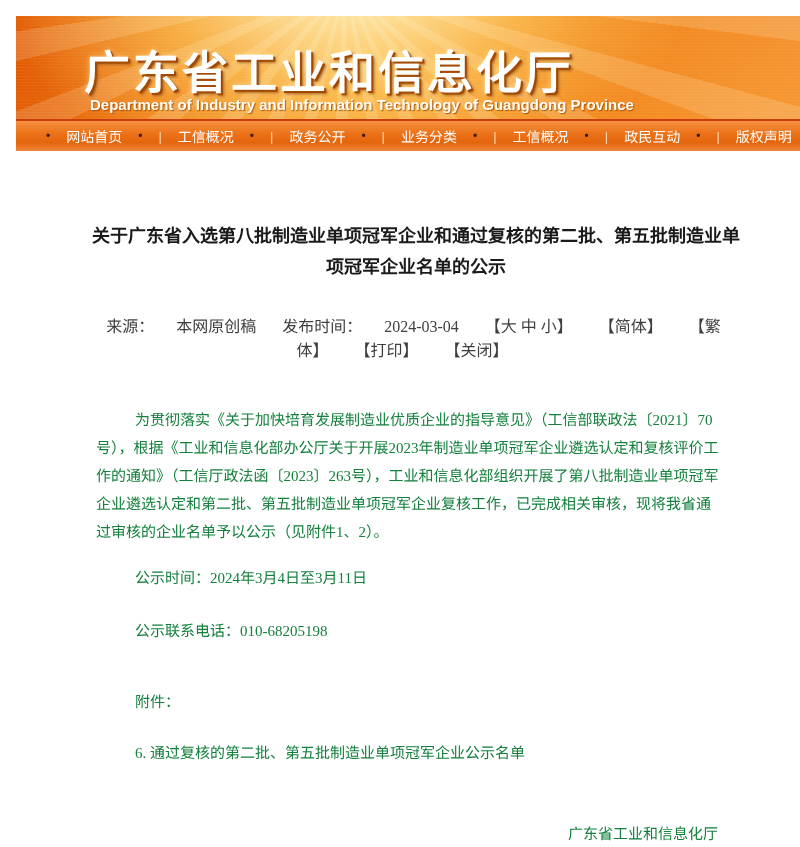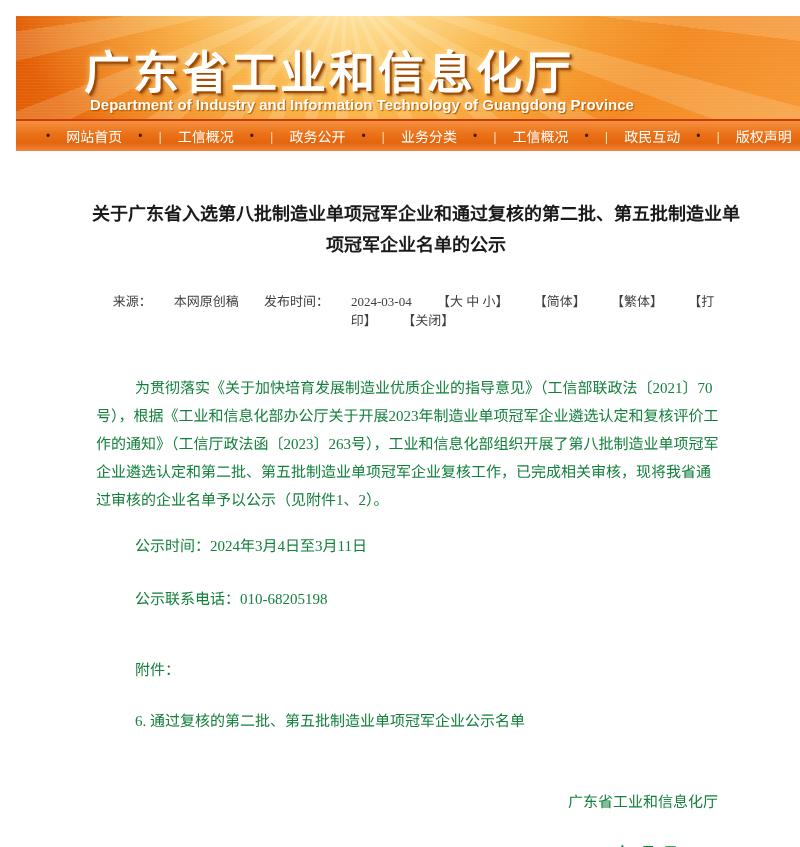--- a/index.html
+++ b/index.html
@@ -37,28 +37,28 @@
     display: flex; align-items: center; justify-content: space-between;
     padding: 0 22px; color: #ffffff; font-size: 14px; white-space: nowrap;
   }
   .nav-dot  { color: #3f1e00; font-size: 12px; line-height: 1; }
   .nav-pipe { color: #ffd9b0; font-size: 13px; }
   .nav-link { color: #ffffff; text-decoration: none; cursor: pointer; }
 
   
   .content { padding: 0 64px; }
   .article-title {
-    margin: 40px auto 0; width: 672px;
+    margin: 62px auto 0; width: 672px;
     font-size: 18px; font-weight: bold; color: #1a1a1a;
     text-align: center; line-height: 1.7;
     font-family: "Liberation Sans", "DejaVu Sans", sans-serif;
   }
   .meta {
     margin-top: 15px; text-align: center;
-    font-size: 13px; color: #3f3f3f;
+    font-size: 16px; color: #3f3f3f;
     font-family: "Liberation Serif", "DejaVu Serif", serif;
   }
   .meta span { margin: 0 3px; }
   .meta .ctl { cursor: pointer; }
 
   .article-body {
     margin-top: 21px;
     font-size: 15px; line-height: 28px; color: #15803d;
     font-family: "Liberation Serif", "DejaVu Serif", serif;
   }

